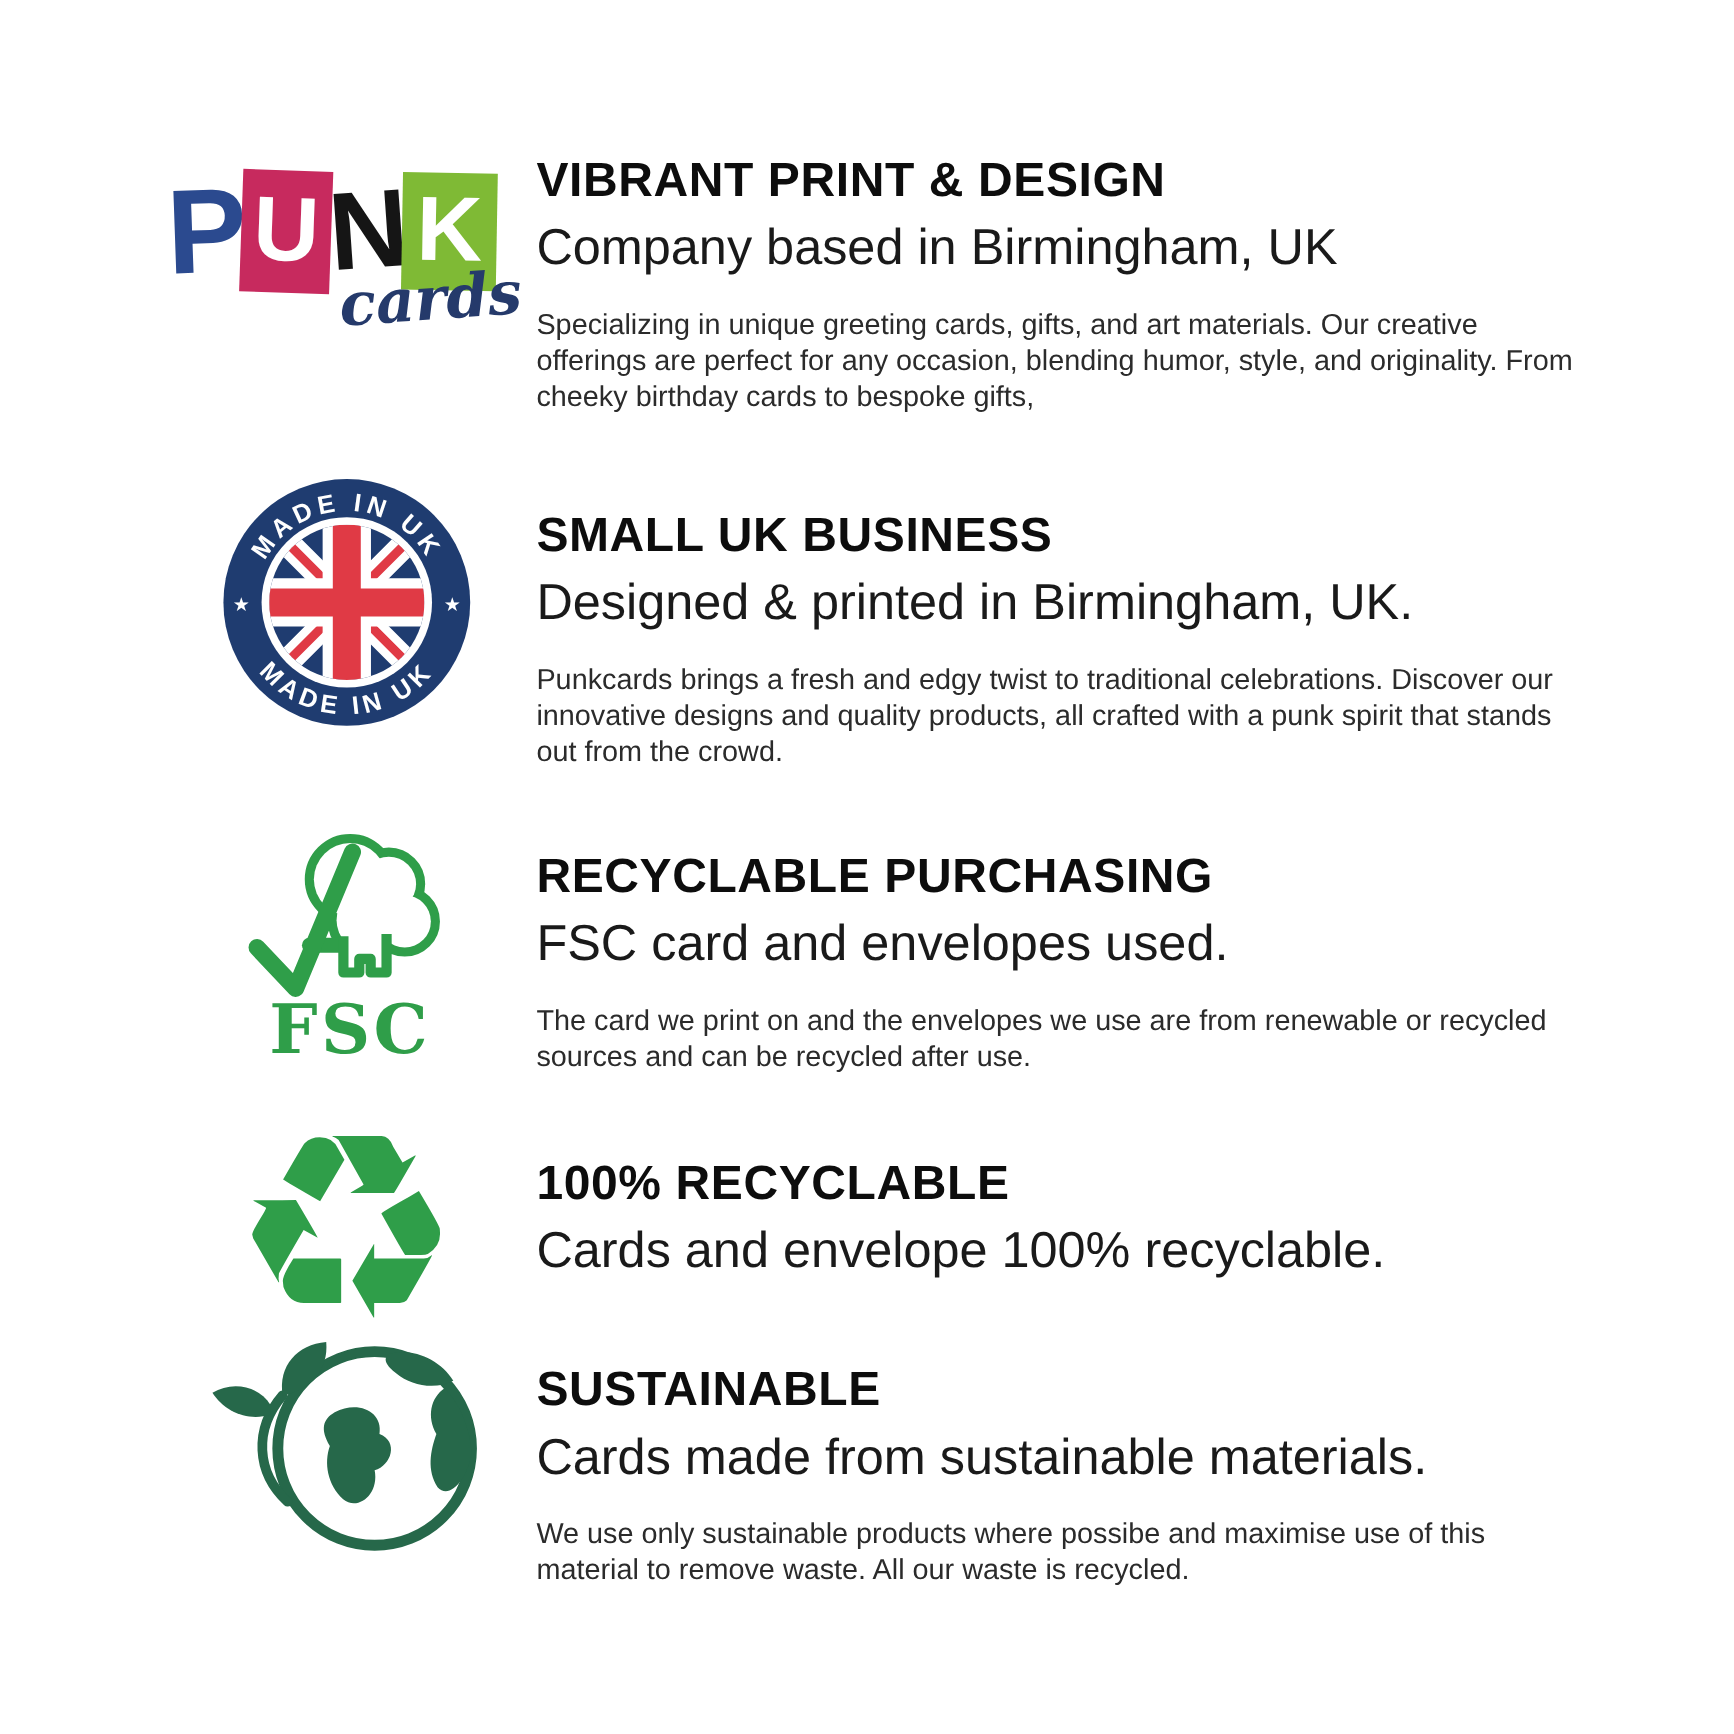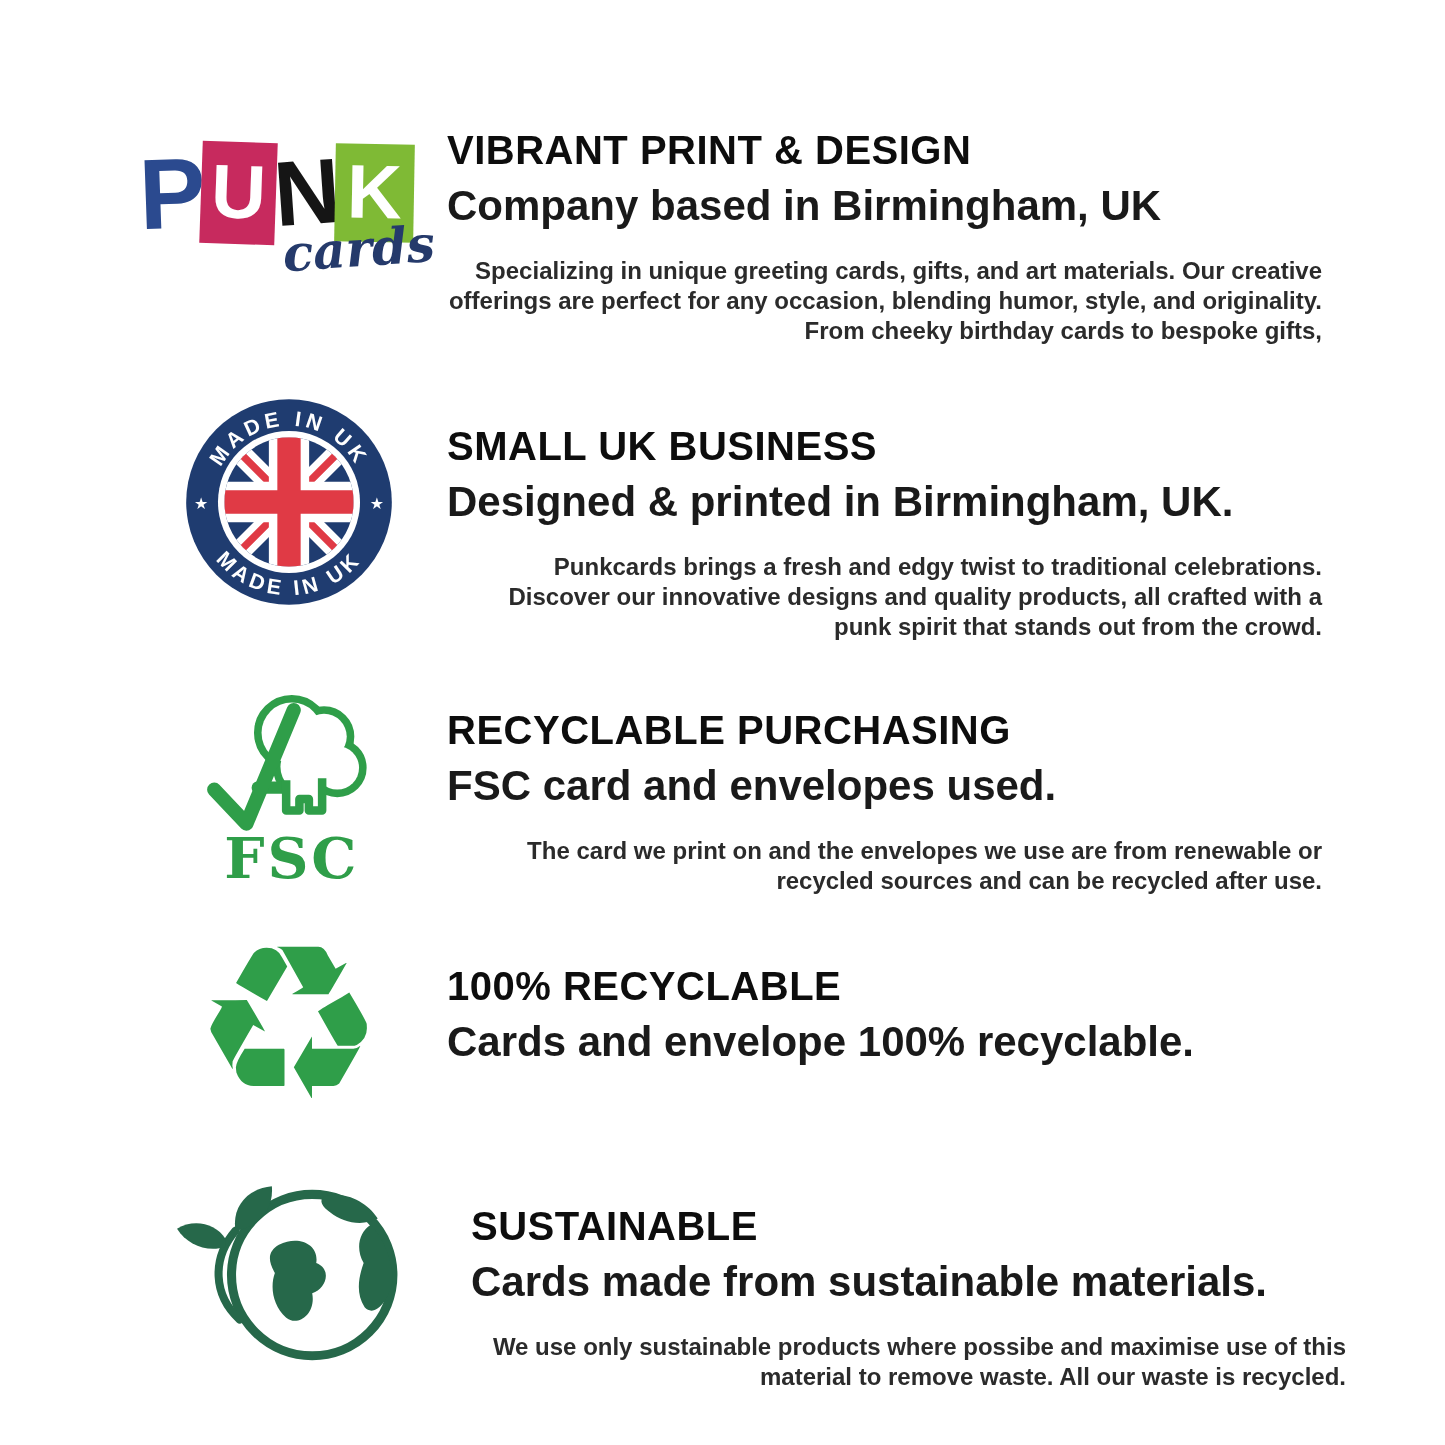--- a/index.html
+++ b/index.html
@@ -18,52 +18,51 @@
     position: absolute;
     left: 130px;
     right: 55px;
     display: flex;
     align-items: flex-start;
   }
   .row1 { top: 96px; }
   .row2 { top: 392px; }
   .row3 { top: 676px; }
   .row4 { top: 932px; }
-  .row5 { top: 1172px; gap: 24px; }
+  .row5 { top: 1104px; }
 
   .icon-cell {
     width: 317px;
     flex: none;
     display: flex;
     justify-content: center;
   }
   .text-cell { flex: 1; max-width: 875px; margin-top: 32px; }
 
   .heading {
     font-size: 40px;
     font-weight: 700;
     color: #0d0d0d;
     line-height: 1.12;
     letter-spacing: 0.5px;
     margin: 0;
   }
   .subheading {
     font-size: 42px;
-    font-weight: 700;
+    font-weight: 400;
     color: #1a1a1a;
     line-height: 1.18;
     margin: 8px 0 0 0;
   }
   .body-text {
     font-size: 24px;
-    font-weight: 700;
+    font-weight: 400;
     color: #2b2b2b;
     line-height: 30px;
     margin: 26px 0 0 0;
-    text-align: right;
   }
 
   
   .punk-logo { width: 300px; margin-top: 46px; }
   .punk-row { display: flex; align-items: center; }
   .pl {
     font-weight: 700;
     line-height: 0.95;
     display: inline-block;
   }

